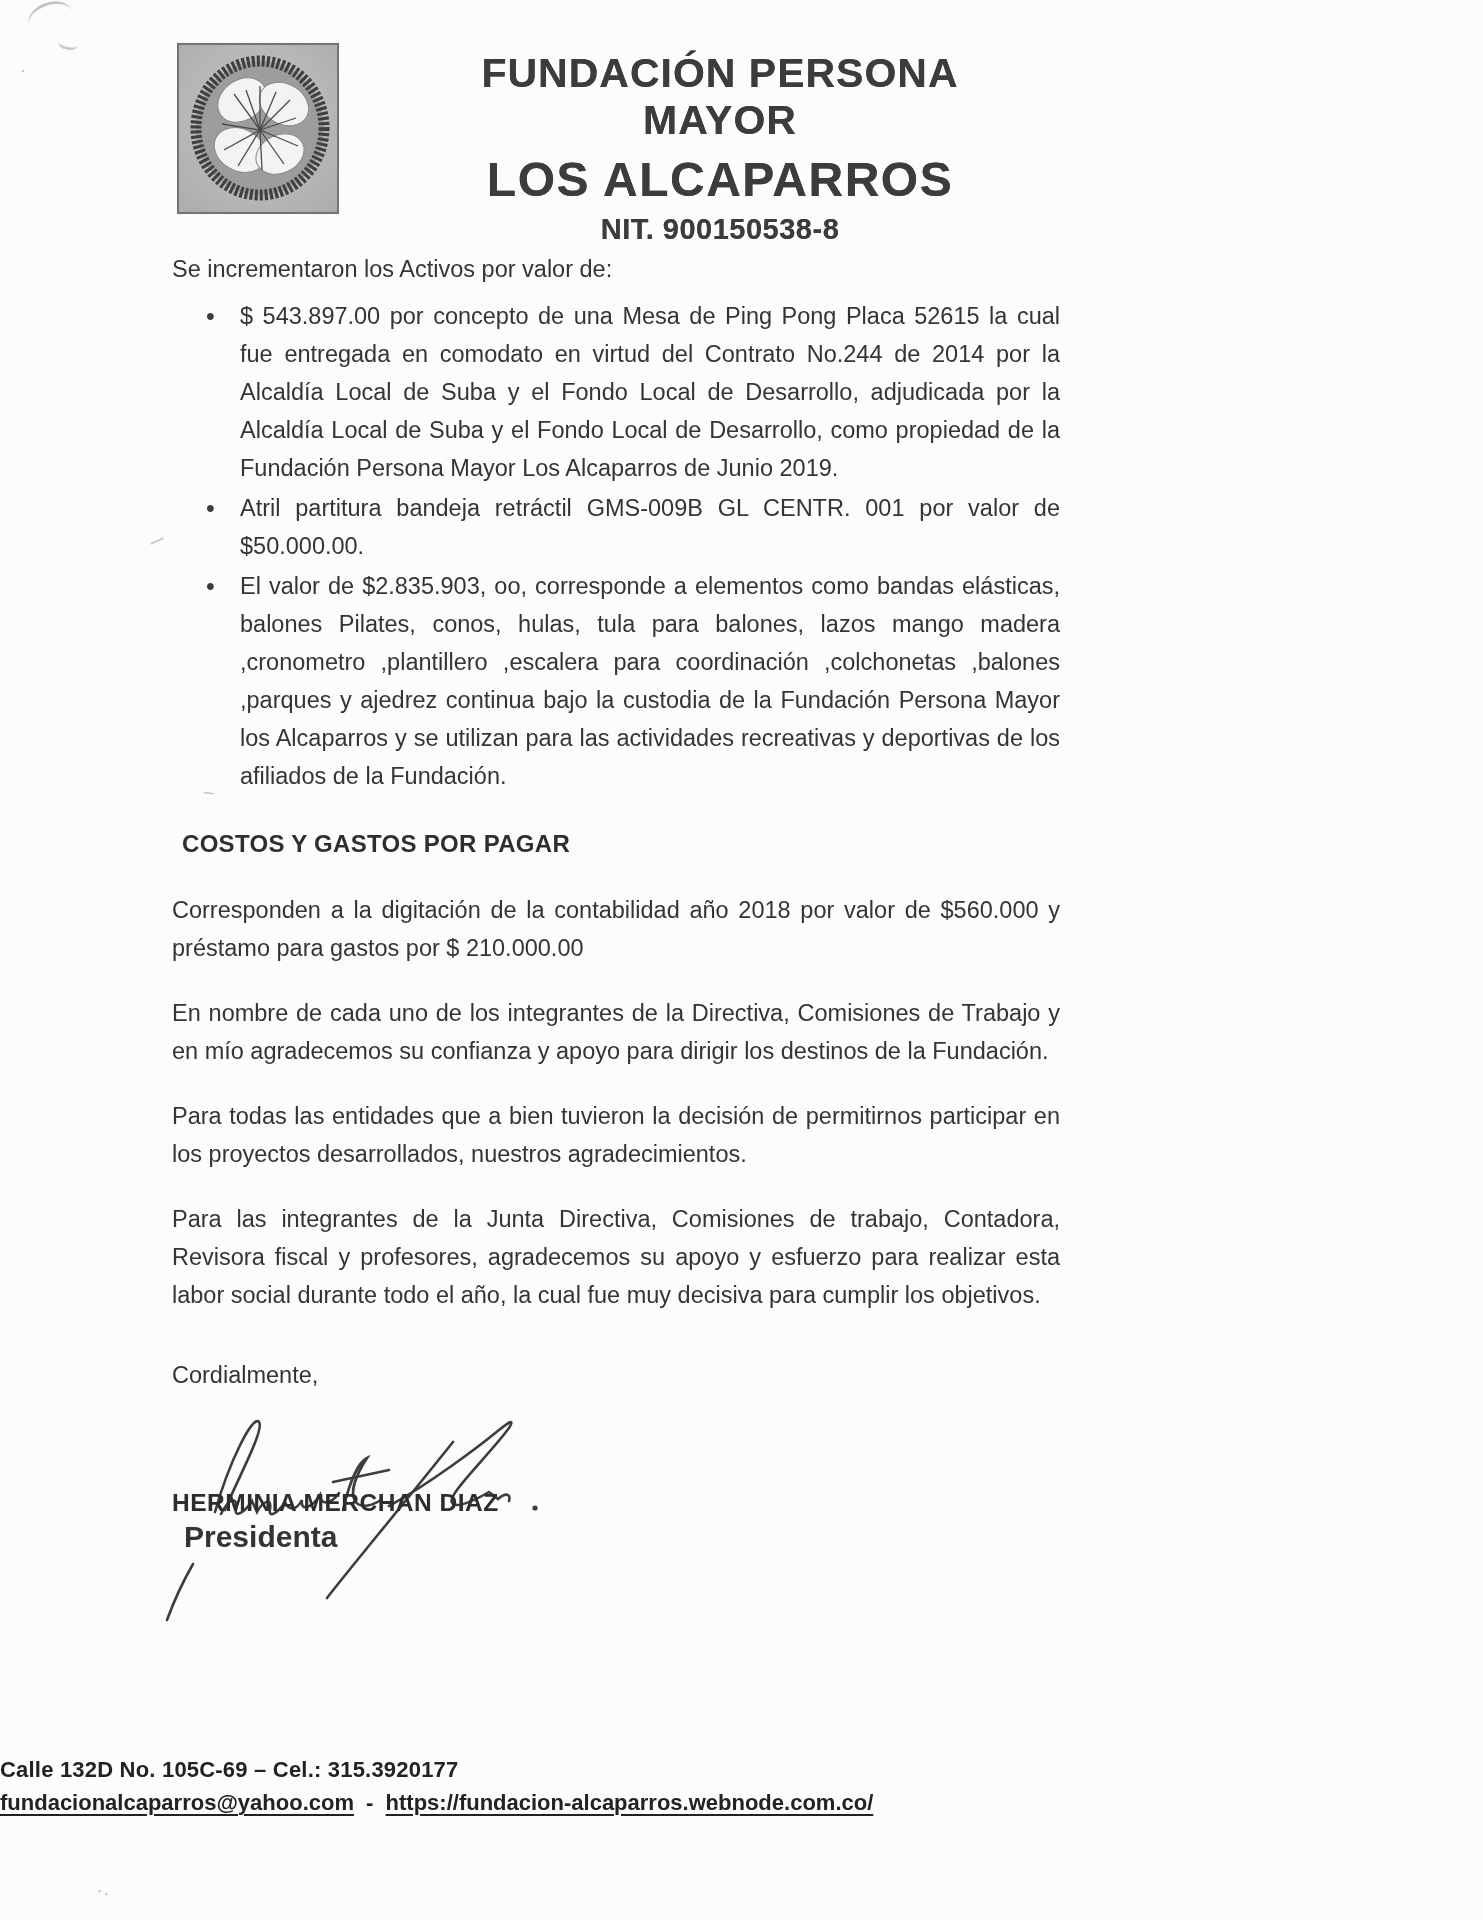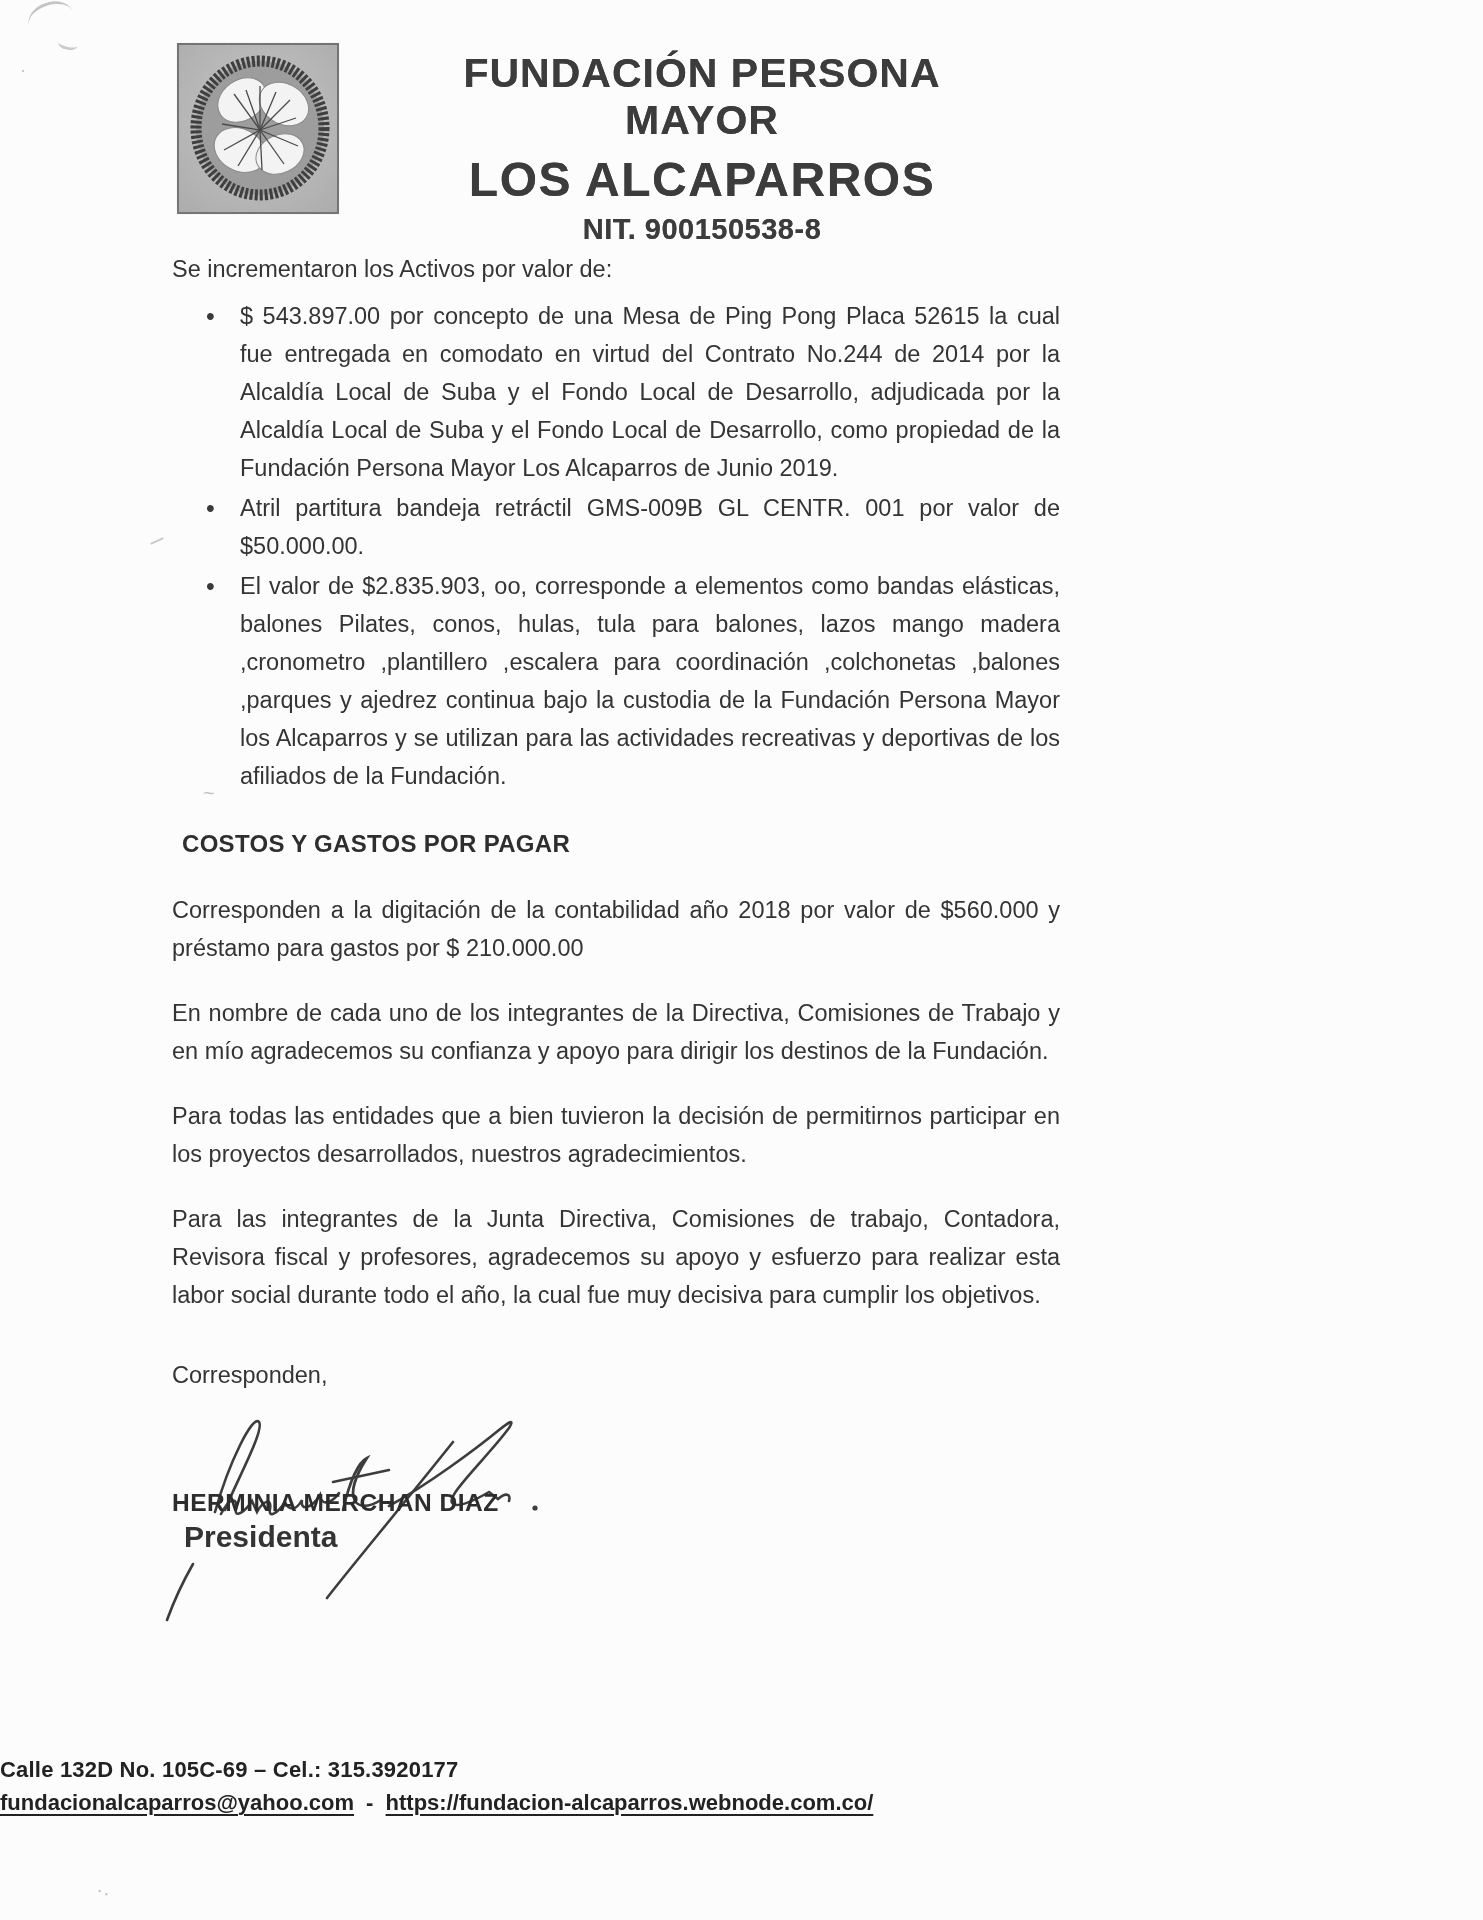--- a/index.html
+++ b/index.html
@@ -24,21 +24,21 @@
   .smudge-e { left:150px; top:540px; width:14px; border-top:2px solid #adadad; transform:rotate(-25deg); }
   .smudge-f { left:203px; top:782px; font-size:20px; color:#a3a3a3; }
 
   
   .logo-box {
     position:absolute; left:176px; top:42px;
     width:164px; height:173px;
   }
   .logo-box svg { width:100%; height:100%; display:block; }
   .header-text {
-    position:absolute; left:382px; top:50px; width:640px;
+    position:absolute; left:400px; top:50px; width:640px;
     text-align:center; color:#3c3c3c;
   }
   .org-line1 { font-size:41px; font-weight:bold; letter-spacing:1px; text-shadow:0 0 .6px #555; }
   .org-line2 { font-size:48px; font-weight:bold; letter-spacing:1.5px; margin-top:8px; text-shadow:0 0 .6px #555; }
   .org-nit   { font-size:29px; font-weight:bold; letter-spacing:.5px; margin-top:6px; text-shadow:0 0 .5px #555; }
 
   
   .doc-body {
     position:absolute; left:172px; top:250px; width:888px;
     font-size:23.5px; line-height:38px;
@@ -147,21 +147,21 @@
       <li class="bullet-item">El valor de $2.835.903, oo, corresponde a elementos como bandas elásticas, balones Pilates, conos, hulas, tula para balones, lazos mango madera ,cronometro ,plantillero ,escalera para coordinación ,colchonetas ,balones ,parques y ajedrez continua bajo la custodia de la Fundación Persona Mayor los Alcaparros y se utilizan para las actividades recreativas y deportivas de los afiliados de la Fundación.</li>
     </ul>
 
     <div class="sec2-title">COSTOS Y GASTOS POR PAGAR</div>
 
     <p class="para">Corresponden a la digitación de la contabilidad año 2018 por valor de $560.000 y préstamo para gastos por $ 210.000.00</p>
     <p class="para">En nombre de cada uno de los integrantes de la Directiva, Comisiones de Trabajo y en  mío agradecemos su confianza y apoyo para dirigir los destinos de la Fundación.</p>
     <p class="para">Para todas las entidades que a bien tuvieron la decisión de permitirnos participar en los proyectos desarrollados, nuestros agradecimientos.</p>
     <p class="para">Para las integrantes de la Junta Directiva, Comisiones de trabajo, Contadora, Revisora fiscal y profesores, agradecemos su apoyo y esfuerzo para realizar esta labor social durante todo el año, la cual fue muy decisiva para cumplir los objetivos.</p>
 
-    <p class="closing">Corresponden,</p>
+    <p class="closing">Cordialmente,</p>
 
     <div class="signature-block">
       <svg class="sig-svg" width="520" height="240" viewBox="0 0 520 240">
         <g fill="none" stroke="#3d3d3d" stroke-width="2.6" stroke-linecap="round">
           <path d="M78,110 C92,60 116,12 122,20 C128,28 98,82 88,108"></path>
           <path d="M84,112 c8,-16 17,-18 15,-5 c-2,10 9,3 16,-8 l5,11 c6,-11 15,-15 13,-3 c-2,10 8,4 15,-7 c4,9 11,9 17,-2 c-2,12 10,8 18,-5 c1,12 12,8 19,-2"></path>
           <path d="M206,108 c7,-30 16,-48 24,-52 c-26,40 -12,58 14,42"></path>
           <path d="M196,80 l56,-12"></path>
           <path d="M252,104 C292,82 340,46 362,28 C372,20 378,16 372,26 C350,56 306,96 316,102 c7,4 24,-5 36,-12 l9,7 c8,-7 13,-5 11,2"></path>
           <circle cx="398" cy="106" r="2.6" fill="#3d3d3d" stroke="none"></circle>

